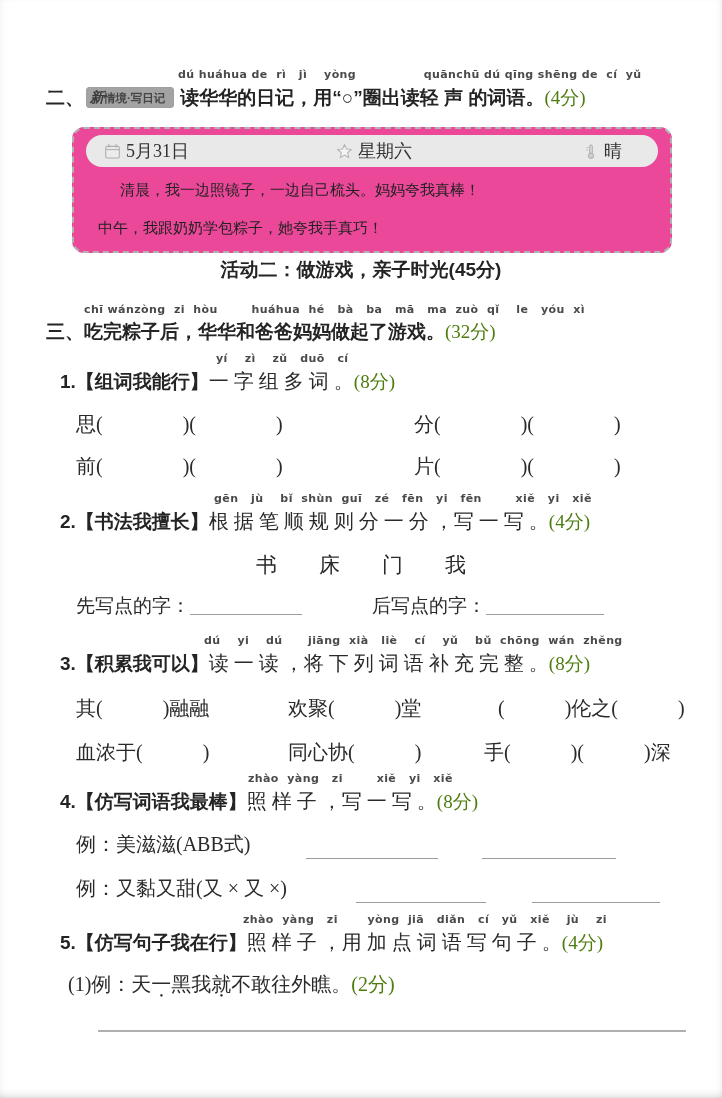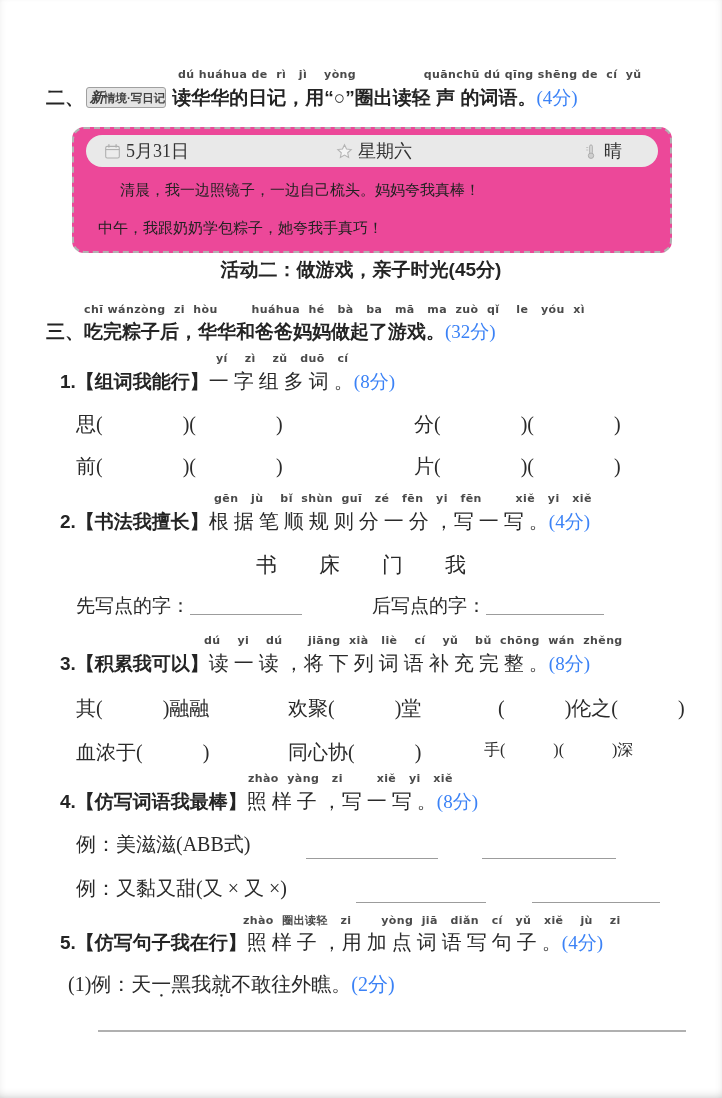--- a/index.html
+++ b/index.html
@@ -11,24 +11,24 @@
                inset 5px 0 8px -5px rgba(0,0,0,.06);
   }
   .row{position:absolute;white-space:pre;line-height:1.25;}
   .pinyin{
     position:absolute;white-space:pre;
     font-family:"DejaVu Sans","Liberation Sans",sans-serif;
     font-size:11px;color:#4a4a4a;letter-spacing:.4px;font-weight:bold;
   }
   .hei{font-family:"Liberation Sans","DejaVu Sans",sans-serif;font-weight:700;color:#242424;}
   .kai{font-family:"Liberation Serif","DejaVu Serif",serif;color:#2a2a2a;}
-  .score{font-weight:400;font-family:"Liberation Serif","DejaVu Serif",serif;color:#3b82f6;}
+  .score{font-weight:400;font-family:"Liberation Serif","DejaVu Serif",serif;color:#4d7c0f;}
   .badge{
-    display:inline-block;border:1px solid #a0a0a0;border-radius:3px;background:#e5e5e5;
-    padding:0 0 1px 3px;margin:0 6px 0 2px;vertical-align:2px;line-height:15px;
+    display:inline-block;border:1px solid #a0a0a0;border-radius:3px;background:#a3a3a3;
+    padding:0 8px 1px 3px;margin:0 6px 0 2px;vertical-align:2px;line-height:15px;
   }
   .badge .xin{font-style:italic;font-weight:700;font-size:14px;color:#3a3a3a;
     font-family:"Liberation Serif",serif;}
   .badge .rest{font-size:11.5px;color:#444;font-family:"Liberation Sans",sans-serif;}
   .diary{
     position:absolute;left:72px;top:127px;width:600px;height:126px;
     border:2px dashed #b2b2b2;border-radius:12px;background:#ec4899;box-sizing:border-box;
   }
   .pill{
     position:absolute;left:12px;top:6px;right:12px;height:32px;border-radius:16px;
@@ -105,30 +105,30 @@
   <div class="row kai" style="top:594px;left:76px;font-size:19px"><span>先写点的字：</span><span class="blank" style="width:112px"></span></div>
   <div class="row kai" style="top:594px;left:372px;font-size:19px"><span>后写点的字：</span><span class="blank" style="width:118px"></span></div>
 
   <div class="pinyin" style="top:634px;left:204px">dú    yi    dú      jiāng  xià   liè    cí    yǔ    bǔ  chōng  wán  zhěng</div>
   <div class="row" style="top:651px;left:60px;font-size:19px"><span class="hei">3.【积累我可以】</span><span class="kai" style="font-size:20px">读 一 读 ，将 下 列 词 语 补 充 完 整 。</span><span class="score">(8分)</span></div>
   <div class="row kai" style="top:696px;left:76px;font-size:20px">其(　　　)融融</div>
   <div class="row kai" style="top:696px;left:288px;font-size:20px">欢聚(　　　)堂</div>
   <div class="row kai" style="top:740px;left:76px;font-size:20px">血浓于(　　　)</div>
   <div class="row kai" style="top:696px;left:498px;font-size:20px">(　　　)伦之(　　　)</div>
   <div class="row kai" style="top:740px;left:288px;font-size:20px">同心协(　　　)</div>
-  <div class="row kai" style="top:740px;left:484px;font-size:16px">手(　　　)(　　　)深</div>
+  <div class="row kai" style="top:740px;left:484px;font-size:20px">手(　　　)(　　　)深</div>
 
   <div class="pinyin" style="top:772px;left:248px">zhào  yàng   zi        xiě   yi   xiě</div>
   <div class="row" style="top:789px;left:60px;font-size:19px"><span class="hei">4.【仿写词语我最棒】</span><span class="kai" style="font-size:20px">照 样 子 ，写 一 写 。</span><span class="score">(8分)</span></div>
   <div class="row kai" style="top:832px;left:76px;font-size:20px">例：美滋滋(ABB式)</div>
   <div class="ansblank" style="top:848px;left:306px;width:132px"></div>
   <div class="ansblank" style="top:848px;left:482px;width:134px"></div>
   <div class="row kai" style="top:876px;left:76px;font-size:20px">例：又黏又甜(又 × 又 ×)</div>
   <div class="ansblank" style="top:892px;left:356px;width:130px"></div>
   <div class="ansblank" style="top:892px;left:532px;width:128px"></div>
 
-  <div class="pinyin" style="top:913px;left:243px">zhào  圈出读轻   zi       yòng  jiā   diǎn   cí   yǔ   xiě    jù    zi</div>
+  <div class="pinyin" style="top:913px;left:243px">zhào  yàng   zi       yòng  jiā   diǎn   cí   yǔ   xiě    jù    zi</div>
   <div class="row" style="top:930px;left:60px;font-size:19px"><span class="hei">5.【仿写句子我在行】</span><span class="kai" style="font-size:20px">照 样 子 ，用 加 点 词 语 写 句 子 。</span><span class="score">(4分)</span></div>
   <div class="row kai" style="top:972px;left:68px;font-size:20px"><span>(1)例：天</span><span class="dot-char">一</span><span>黑我</span><span class="dot-char">就</span><span>不敢往外瞧。</span><span class="score">(2分)</span></div>
 
   <div class="bigline" style="top:1018px;left:98px;width:588px"></div>
 
 </div>
 
 </body></html>

